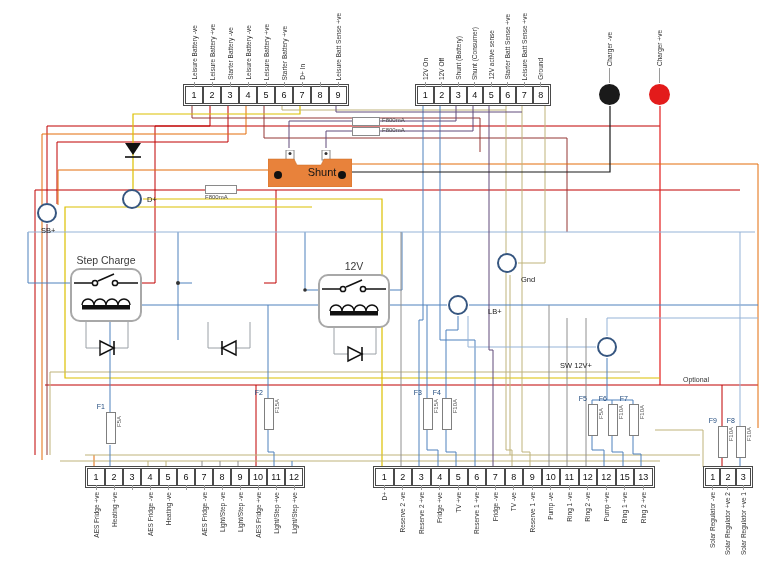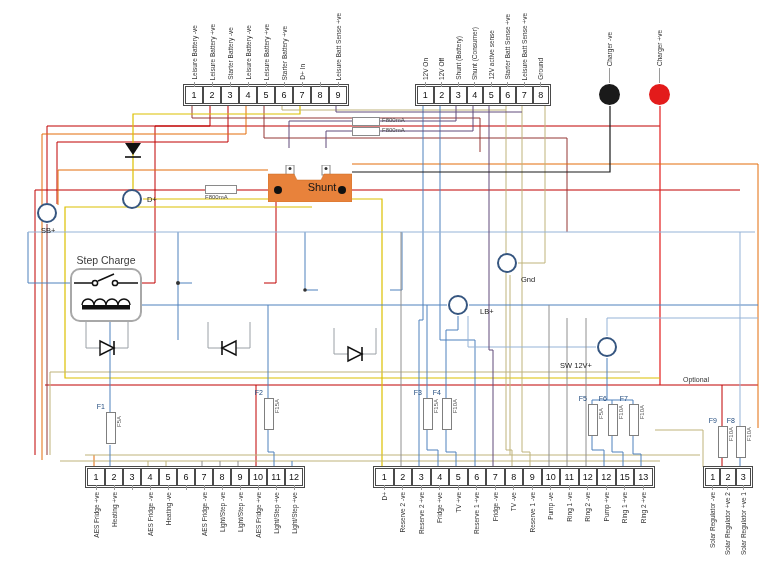--- a/index.html
+++ b/index.html
@@ -346,21 +346,21 @@
         <i class="tick"></i>
       </div>
   </div>
   <div class="charger" style="left:649px;top:84px;background:#E31B1B">
     <div class="lw">
         <span class="vlabel">Charger +ve</span>
         <i class="tick"></i>
       </div>
   </div>
 
-  <div class="shunt" style="left:268px;top:165px;width:108px;height:37px">
+  <div class="shunt" style="left:268px;top:150px;width:108px;height:37px">
     <svg width="84" height="37">
       <rect x="18" y="0" width="8" height="10" fill="#fff" stroke="#888"></rect>
       <rect x="54" y="0" width="8" height="10" fill="#fff" stroke="#888"></rect>
       <circle cx="22" cy="3.5" r="1.5" fill="#333"></circle>
       <circle cx="58" cy="3.5" r="1.5" fill="#333"></circle>
       <polygon points="0,9 26,9 29,15 53,15 56,9 84,9 84,37 0,37" fill="#E8823B" stroke="#C86820" stroke-width="0.5"></polygon>
       <circle cx="10" cy="25" r="4" fill="#111"></circle>
       <circle cx="74" cy="25" r="4" fill="#111"></circle>
     </svg>
     <span class="stext">Shunt</span>
@@ -379,21 +379,21 @@
   <div class="node" style="left:37px;top:203px">
     <span class="nlabel" style="left:2px;top:21px">SB+</span>
   </div>
   <div class="node" style="left:122px;top:189px">
     <span class="nlabel" style="left:23px;top:4px">D+</span>
   </div>
   <div class="node" style="left:497px;top:253px">
     <span class="nlabel" style="left:22px;top:20px">Gnd</span>
   </div>
   <div class="node" style="left:448px;top:295px">
-    <span class="nlabel" style="left:30px;top:10px">LB+</span>
+    <span class="nlabel" style="left:38px;top:10px">LB+</span>
   </div>
   <div class="node" style="left:597px;top:337px">
     <span class="nlabel" style="right:23px;top:22px">SW 12V+</span>
   </div>
 
   <div class="relay" style="left:70px;top:268px">
     <div class="rtitle">Step Charge</div>
     <div class="rbox">
       <svg width="68" height="50">
         <g stroke="#111" stroke-width="1.5" fill="none">
@@ -413,20 +413,36 @@
     <polygon points="22,19 22,33 36,26" fill="#fff" stroke="#111" stroke-width="1.4"></polygon>
     <line x1="36" y1="19" x2="36" y2="33" stroke="#111" stroke-width="1.6"></line>
   </svg>
 
   <svg class="dloop" style="left:200px;top:322px" width="58" height="36">
     <polyline points="8,0 8,26 50,26 50,0" stroke="#9aa0a6" fill="none"></polyline>
     <polygon points="36,19 36,33 22,26" fill="#fff" stroke="#111" stroke-width="1.4"></polygon>
     <line x1="22" y1="19" x2="22" y2="33" stroke="#111" stroke-width="1.6"></line>
   </svg>
 
+  <div class="relay" style="left:318px;top:274px">
+    <div class="rtitle">12V</div>
+    <div class="rbox">
+      <svg width="68" height="50">
+        <g stroke="#111" stroke-width="1.5" fill="none">
+          <line x1="2" y1="13" x2="20" y2="13"></line>
+            <circle cx="23" cy="13" r="2.6"></circle>
+          <line x1="26" y1="11" x2="42" y2="4"></line>
+            <circle cx="43" cy="13" r="2.6"></circle>
+          <line x1="46" y1="13" x2="66" y2="13"></line>
+          <path d="M10,35 a6,6 0 0 1 12,0 a6,6 0 0 1 12,0 a6,6 0 0 1 12,0 a6,6 0 0 1 12,0"></path>
+        </g>
+        <rect x="10" y="35" width="48" height="4.5" fill="#111"></rect>
+      </svg>
+    </div>
+  </div>
   <svg class="dloop" style="left:326px;top:328px" width="58" height="36">
     <polyline points="8,0 8,26 50,26 50,0" stroke="#9aa0a6" fill="none"></polyline>
     <polygon points="22,19 22,33 36,26" fill="#fff" stroke="#111" stroke-width="1.4"></polygon>
     <line x1="36" y1="19" x2="36" y2="33" stroke="#111" stroke-width="1.6"></line>
   </svg>
 
   <div class="fuse" style="left:106px;top:412px">
     <span class="fname">F1</span>
     <div class="fbody"></div>
     <span class="frating"><i>F5A</i></span>

